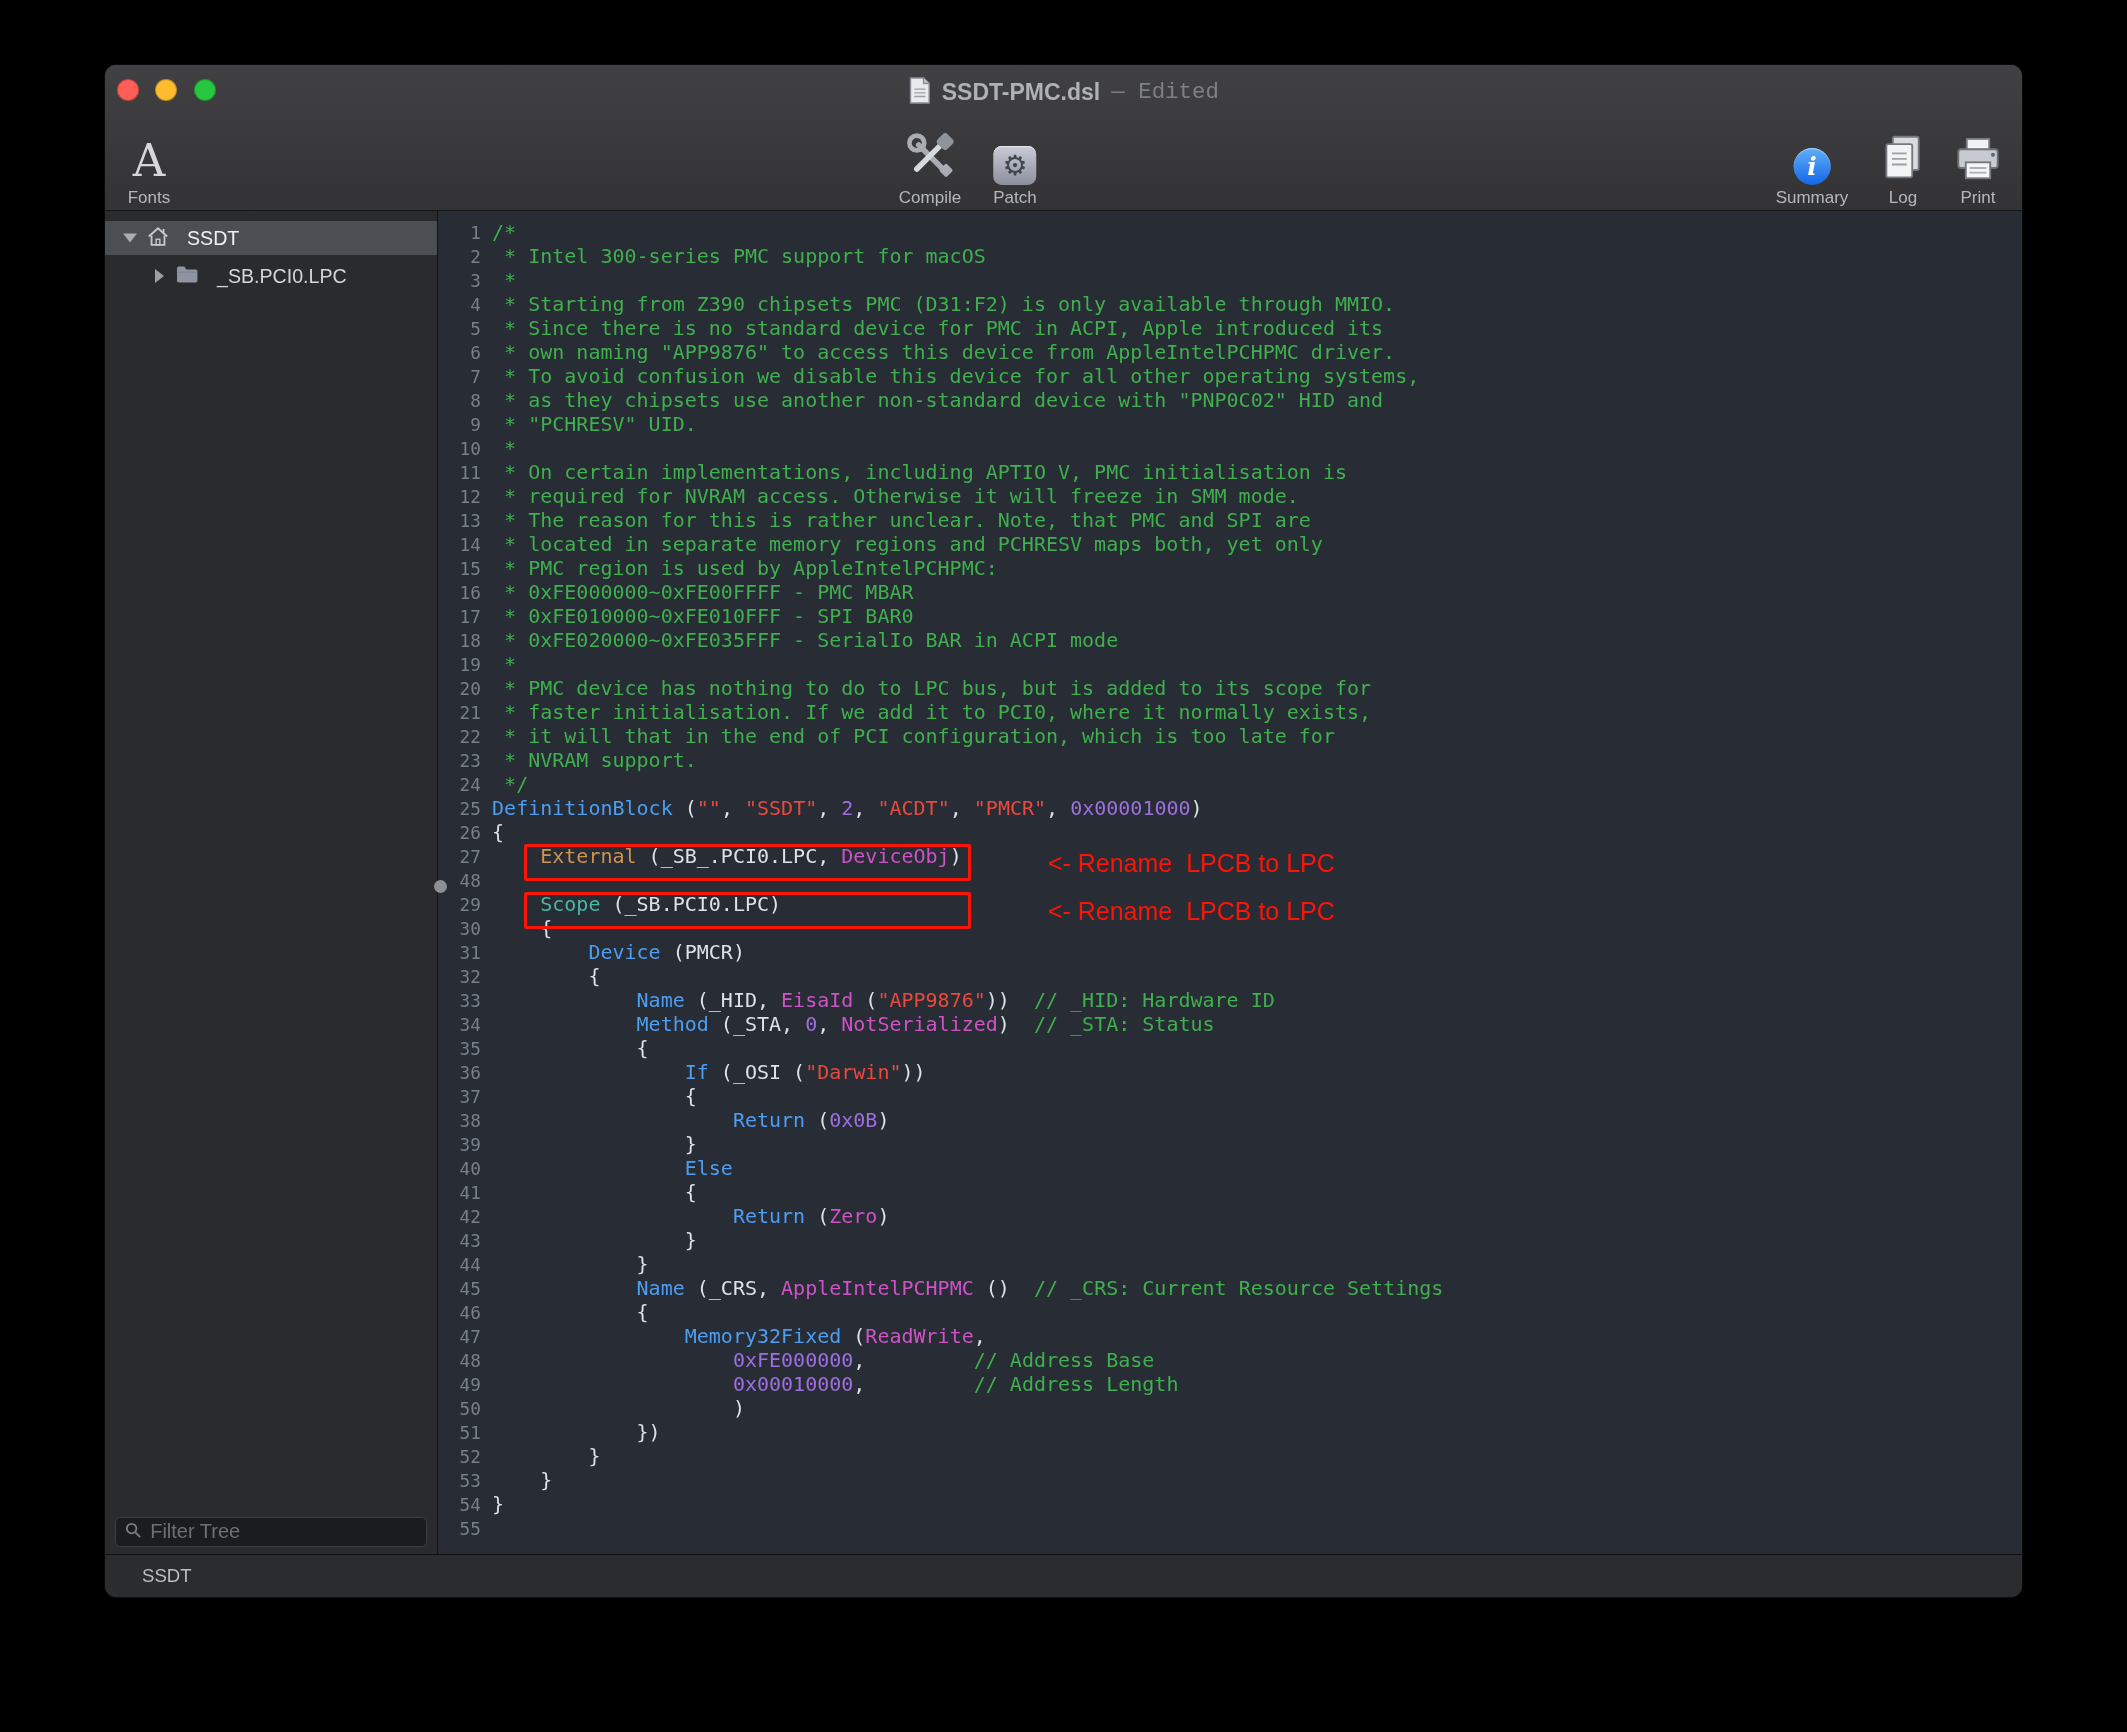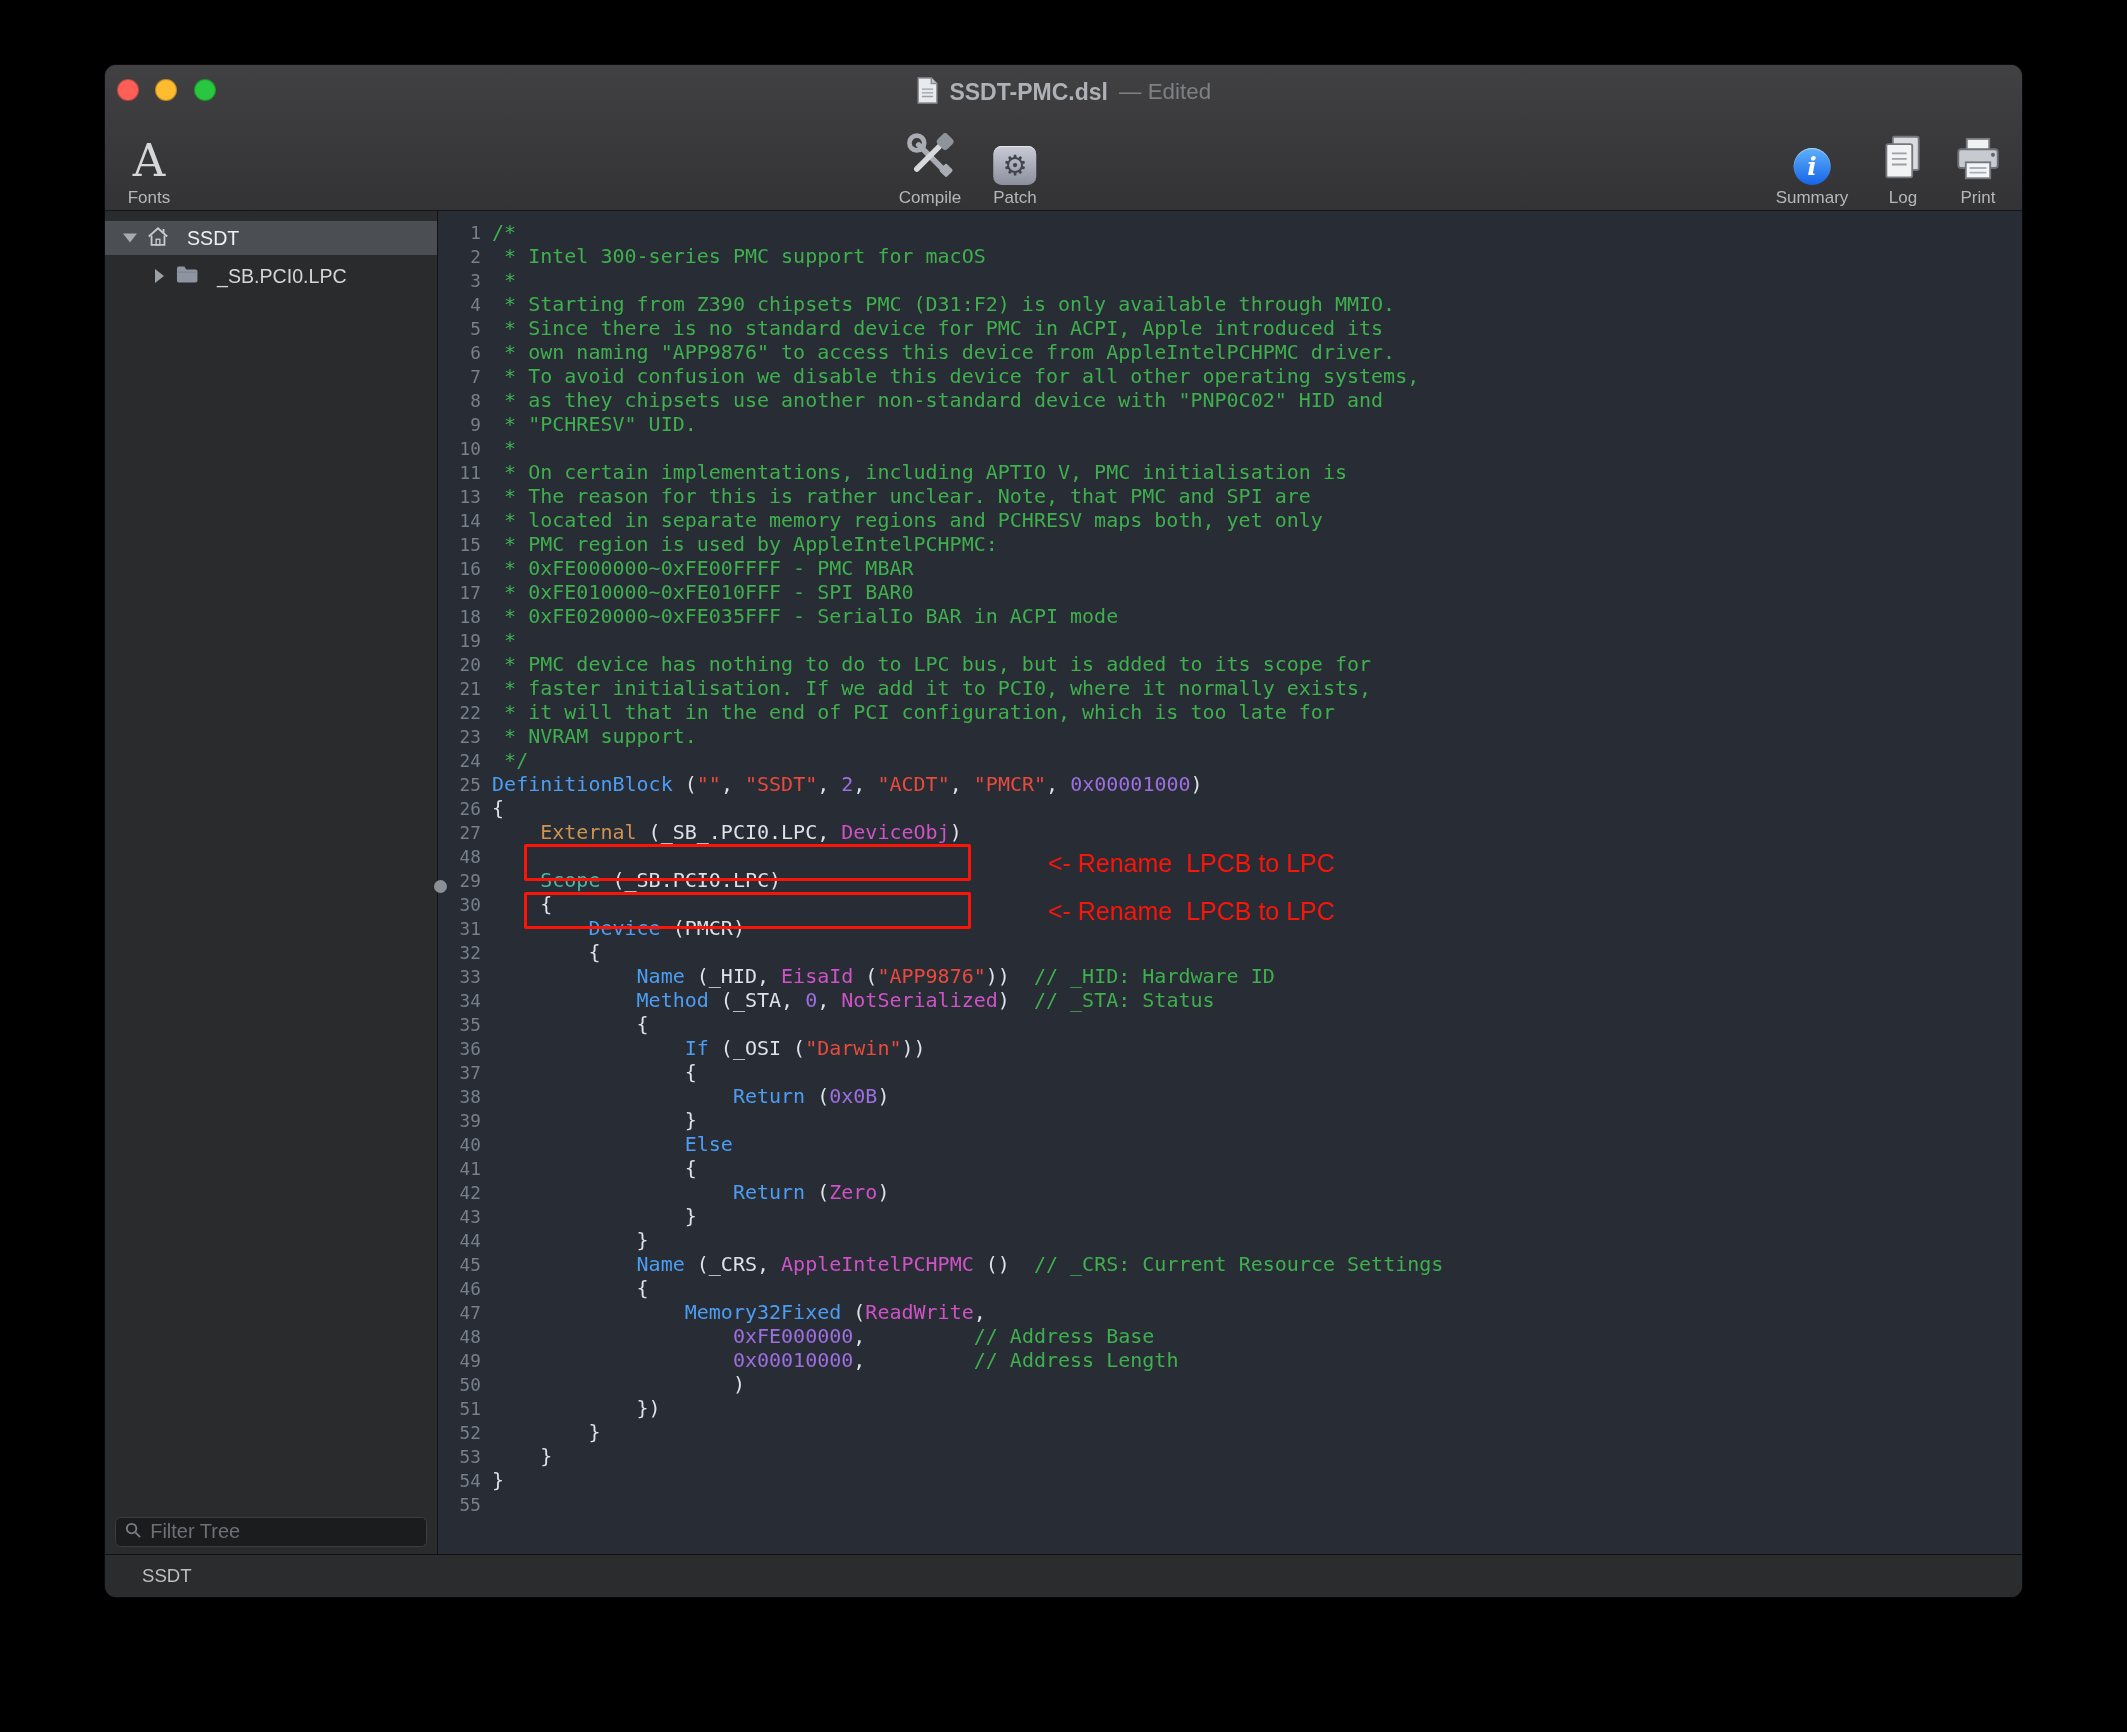--- a/index.html
+++ b/index.html
@@ -10,21 +10,21 @@
           box-shadow:0 0 0 0.9px #0b0b0c,0 37px 103px rgba(0,0,0,.75);}
   
   .titlebar{position:relative;flex:0 0 auto;height:145px;border-bottom:0.9px solid #141517;
             background:linear-gradient(#414144,#333336);}
   .tl{position:absolute;top:14px;width:22.4px;height:22.4px;border-radius:50%;border:0.9px solid rgba(0,0,0,.25);box-sizing:border-box;}
   .tl.close{left:12px;background:#ff5f57;}
   .tl.mini{left:50px;background:#febc2e;}
   .tl.zoom{left:89px;background:#28c73f;}
   .wtitle{position:absolute;top:12px;left:50%;transform:translateX(-50%);display:flex;align-items:center;gap:11.2px;height:30px;white-space:nowrap;}
   .wtitle .tname{font-size:23px;font-weight:600;color:#aeb1b5;}
-  .wtitle .tsuffix{font-size:22.4px;font-weight:400;color:#7d8084;}
+  .wtitle .tsuffix{font-size:22.4px;font-weight:400;color:#7d8084;font-family:Liberation Mono, monospace;}
   .titem{position:absolute;top:50px;height:93px;display:flex;flex-direction:column;align-items:center;justify-content:flex-end;gap:4.7px;transform:translateX(-50%);}
   .titem .tlabel{font-size:17px;color:#b5b8bb;line-height:18.6px;}
   .fonts-a{font-family:"DejaVu Serif",serif;font-size:45px;line-height:48px;color:#d5d7d9;font-weight:500;}
   .patchbox{width:43px;height:39px;border-radius:8.4px;background:linear-gradient(#c9ccd6,#8b8e9c);
             display:flex;align-items:center;justify-content:center;font-size:28px;color:#41454c;box-shadow:inset 0 0.9px 0 #e4e6ec;}
   .infocirc{width:37px;height:37px;border-radius:50%;background:linear-gradient(#5fb0fa,#1565e8);
             display:flex;align-items:center;justify-content:center;color:#fff;
             font-family:"DejaVu Serif",serif;font-style:italic;font-weight:700;font-size:25px;box-shadow:inset 0 0.9px 0.9px rgba(255,255,255,.5);}
   
   .bodyrow{flex:1;display:flex;min-height:0;}
@@ -195,20 +195,21 @@
               <div class="cl"><span class="ln">2</span><span class="cd"><span class="tk-c"> * Intel 300-series PMC support for macOS</span></span></div>
               <div class="cl"><span class="ln">3</span><span class="cd"><span class="tk-c"> *</span></span></div>
               <div class="cl"><span class="ln">4</span><span class="cd"><span class="tk-c"> * Starting from Z390 chipsets PMC (D31:F2) is only available through MMIO.</span></span></div>
               <div class="cl"><span class="ln">5</span><span class="cd"><span class="tk-c"> * Since there is no standard device for PMC in ACPI, Apple introduced its</span></span></div>
               <div class="cl"><span class="ln">6</span><span class="cd"><span class="tk-c"> * own naming "APP9876" to access this device from AppleIntelPCHPMC driver.</span></span></div>
               <div class="cl"><span class="ln">7</span><span class="cd"><span class="tk-c"> * To avoid confusion we disable this device for all other operating systems,</span></span></div>
               <div class="cl"><span class="ln">8</span><span class="cd"><span class="tk-c"> * as they chipsets use another non-standard device with "PNP0C02" HID and</span></span></div>
               <div class="cl"><span class="ln">9</span><span class="cd"><span class="tk-c"> * "PCHRESV" UID.</span></span></div>
               <div class="cl"><span class="ln">10</span><span class="cd"><span class="tk-c"> *</span></span></div>
               <div class="cl"><span class="ln">11</span><span class="cd"><span class="tk-c"> * On certain implementations, including APTIO V, PMC initialisation is</span></span></div>
+              <div class="cl"><span class="ln">12</span><span class="cd"><span class="tk-c"> * required for NVRAM access. Otherwise it will freeze in SMM mode.</span></span></div>
               <div class="cl"><span class="ln">13</span><span class="cd"><span class="tk-c"> * The reason for this is rather unclear. Note, that PMC and SPI are</span></span></div>
               <div class="cl"><span class="ln">14</span><span class="cd"><span class="tk-c"> * located in separate memory regions and PCHRESV maps both, yet only</span></span></div>
               <div class="cl"><span class="ln">15</span><span class="cd"><span class="tk-c"> * PMC region is used by AppleIntelPCHPMC:</span></span></div>
               <div class="cl"><span class="ln">16</span><span class="cd"><span class="tk-c"> * 0xFE000000~0xFE00FFFF - PMC MBAR</span></span></div>
               <div class="cl"><span class="ln">17</span><span class="cd"><span class="tk-c"> * 0xFE010000~0xFE010FFF - SPI BAR0</span></span></div>
               <div class="cl"><span class="ln">18</span><span class="cd"><span class="tk-c"> * 0xFE020000~0xFE035FFF - SerialIo BAR in ACPI mode</span></span></div>
               <div class="cl"><span class="ln">19</span><span class="cd"><span class="tk-c"> *</span></span></div>
               <div class="cl"><span class="ln">20</span><span class="cd"><span class="tk-c"> * PMC device has nothing to do to LPC bus, but is added to its scope for</span></span></div>
               <div class="cl"><span class="ln">21</span><span class="cd"><span class="tk-c"> * faster initialisation. If we add it to PCI0, where it normally exists,</span></span></div>
               <div class="cl"><span class="ln">22</span><span class="cd"><span class="tk-c"> * it will that in the end of PCI configuration, which is too late for</span></span></div>

